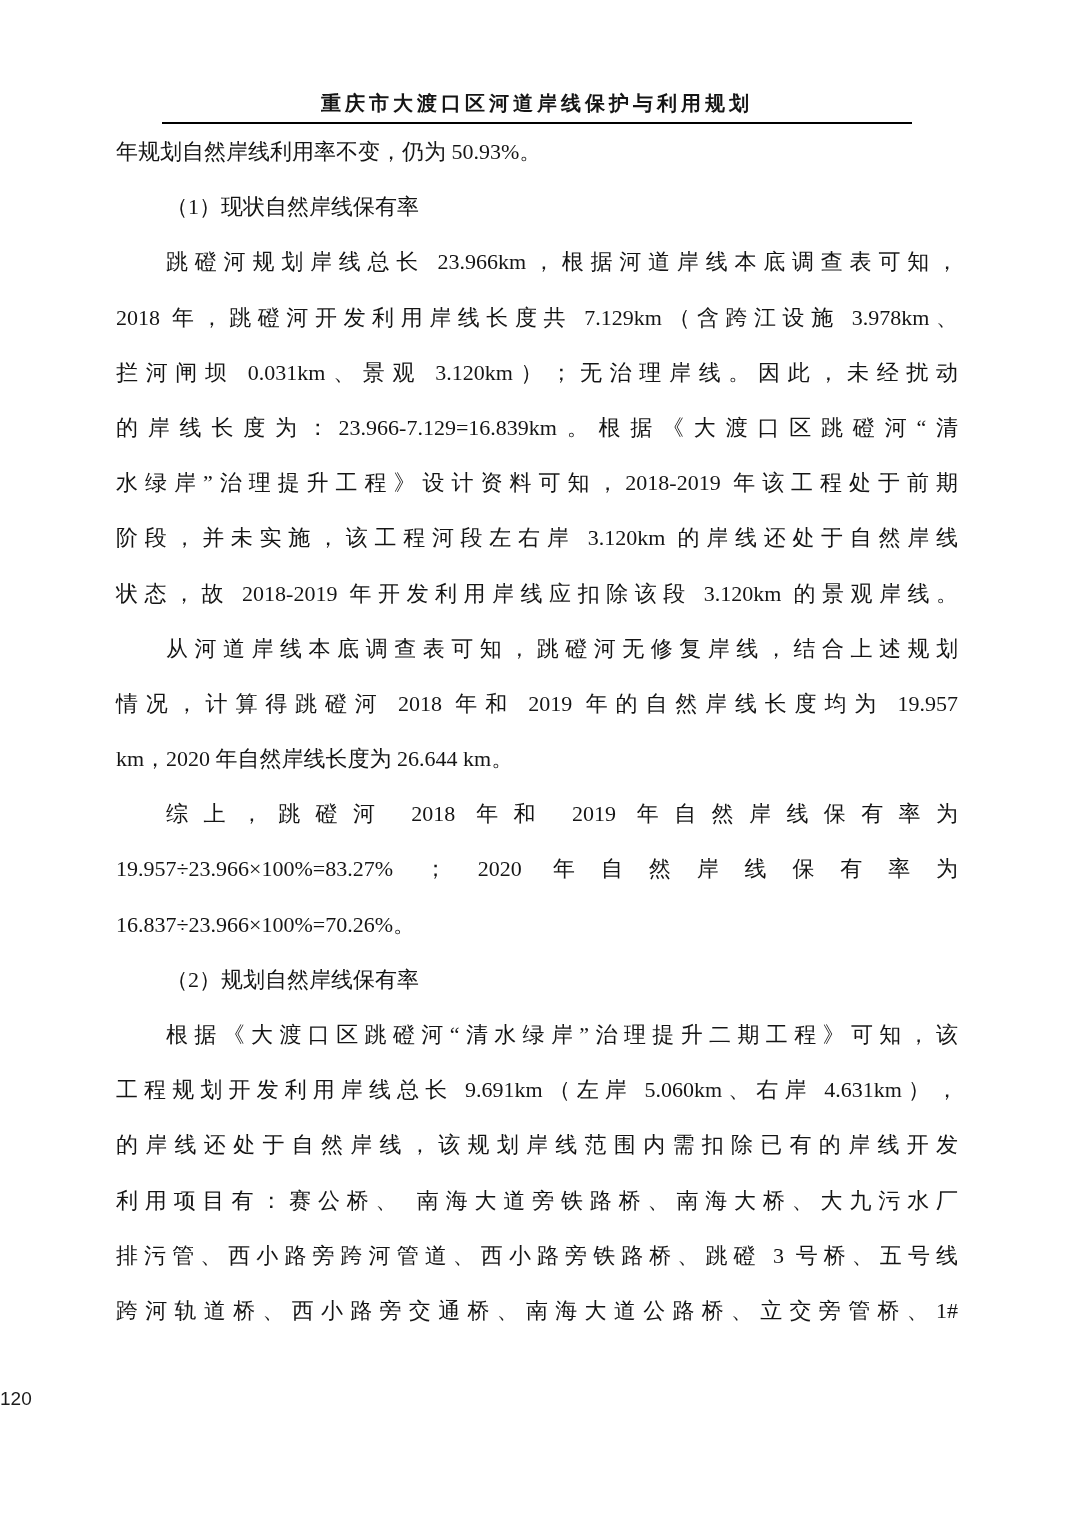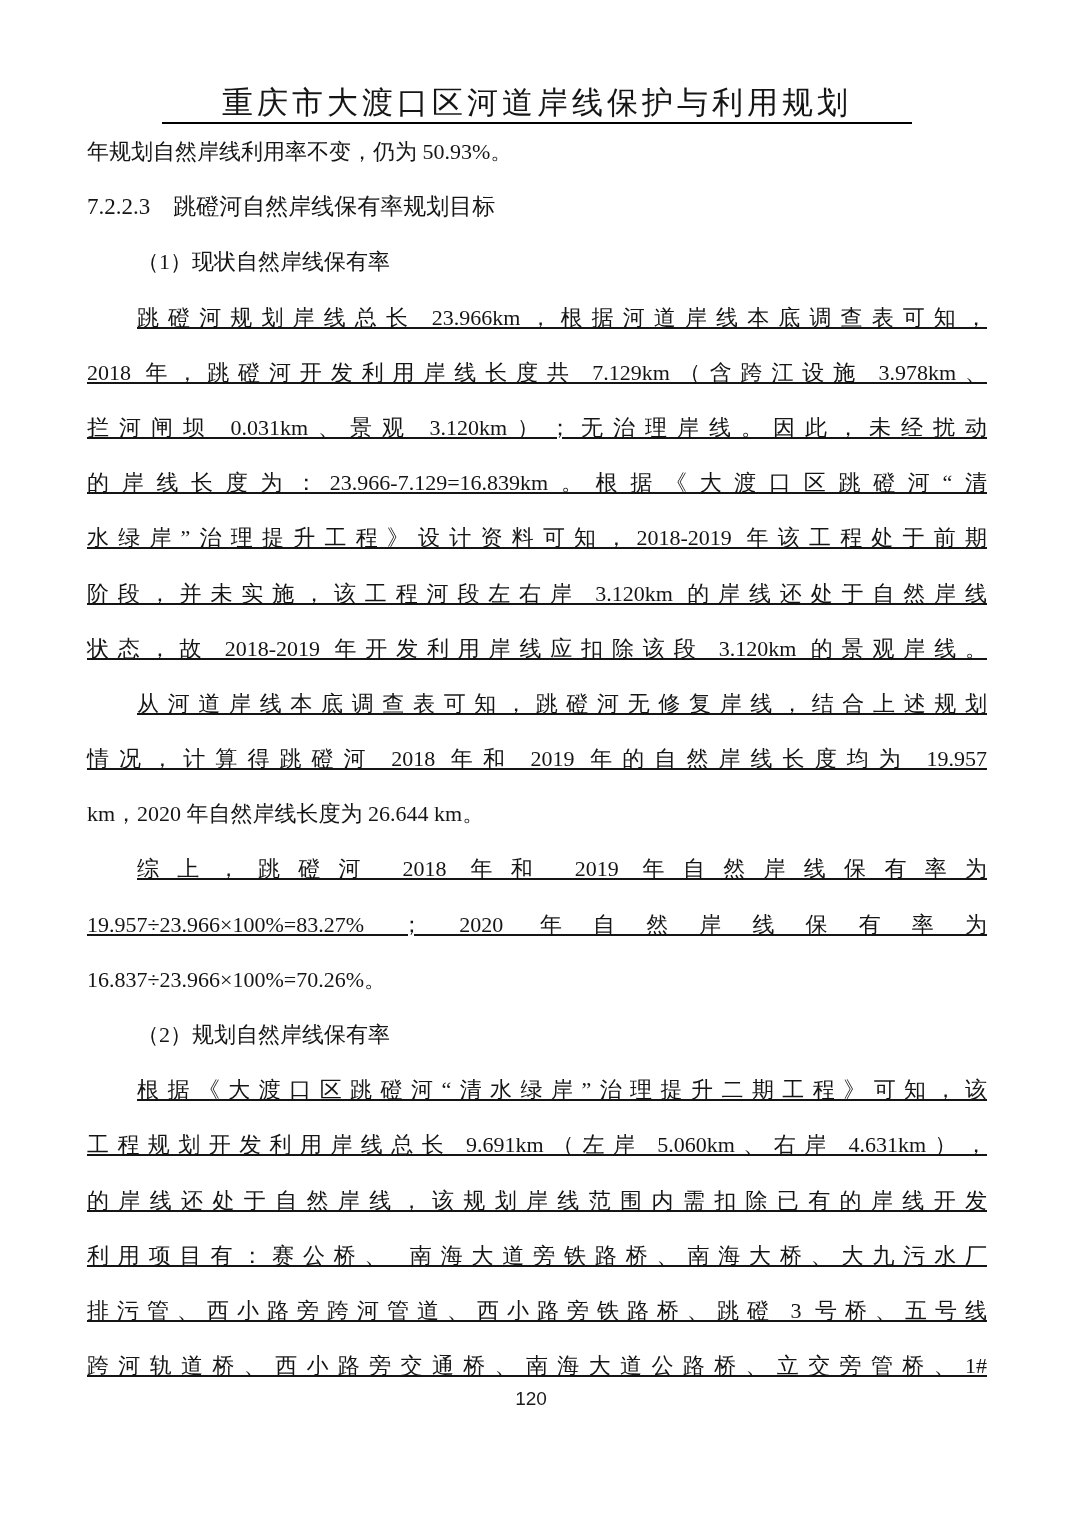--- a/index.html
+++ b/index.html
@@ -13,78 +13,75 @@
     font-family: "Liberation Serif", "DejaVu Serif", serif;
     overflow: hidden;
   }
   .header {
     margin: 0 162px;
     padding-top: 88px;
     text-align: center;
   }
   .header-title {
     display: block;
-    font-size: 31px;
+    font-size: 20px;
     line-height: 30px;
     letter-spacing: 4px;
-    font-weight: 400;
+    font-weight: 700;
     white-space: nowrap;
   }
   .rule {
     margin: 4px 162px 0 162px;
     height: 2px;
     background: #000000;
   }
   .content {
-    padding: 0 87px;
+    padding: 0 116px;
   }
   .line {
     font-size: 22px;
     height: 55.2px;
     line-height: 55.2px;
     text-align: left;
     white-space: normal;
   }
   .line.heading {
     font-size: 23px;
   }
   .line.indent {
     text-indent: 50px;
   }
   .line.justify {
     text-align: justify;
     text-align-last: justify;
-    text-decoration: underline;
   }
   .footer {
     position: absolute;
     left: 0;
     right: 12px;
     top: 1388px;
-    text-align: center;
     font-family: "Liberation Sans", "DejaVu Sans", sans-serif;
     font-size: 19px;
     color: #1c1c1c;
   }
 </style>
 </head>
 <body>
 
 <div class="page">
 
   <header class="header">
     <span class="header-title">重庆市大渡口区河道岸线保护与利用规划</span>
   </header>
 
   <div class="rule"></div>
 
   <main class="content">
 
   <div class="line plain">年规划自然岸线利用率不变，仍为 50.93%。</div>
-      <div class="line heading">7.2.2.3　跳磴河自然岸线保有率规划目标</div>
       <div class="line indent">（1）现状自然岸线保有率</div>
       <div class="line indent justify">跳磴河规划岸线总长 23.966km，根据河道岸线本底调查表可知，</div>
       <div class="line justify">2018 年，跳磴河开发利用岸线长度共 7.129km（含跨江设施 3.978km、</div>
       <div class="line justify">拦河闸坝 0.031km、景观 3.120km）；无治理岸线。因此，未经扰动</div>
       <div class="line justify">的岸线长度为：23.966-7.129=16.839km。根据《大渡口区跳磴河“清</div>
       <div class="line justify">水绿岸”治理提升工程》设计资料可知，2018-2019 年该工程处于前期</div>
       <div class="line justify">阶段，并未实施，该工程河段左右岸 3.120km 的岸线还处于自然岸线</div>
       <div class="line justify">状态，故 2018-2019 年开发利用岸线应扣除该段 3.120km 的景观岸线。</div>
       <div class="line indent justify">从河道岸线本底调查表可知，跳磴河无修复岸线，结合上述规划</div>
       <div class="line justify">情况，计算得跳磴河 2018 年和 2019 年的自然岸线长度均为 19.957</div>

